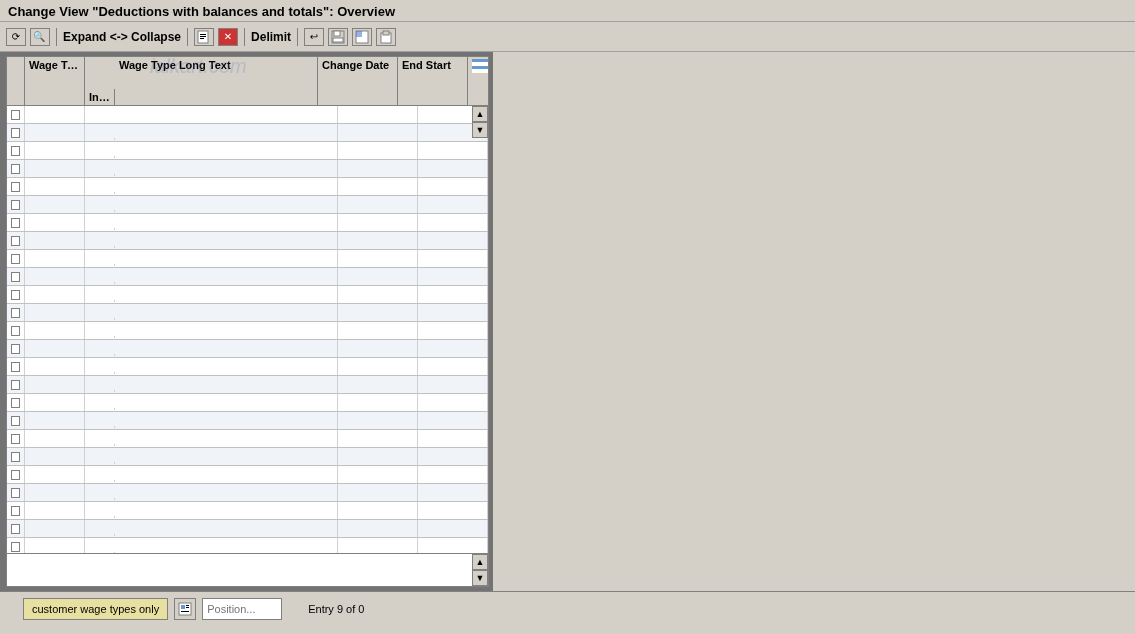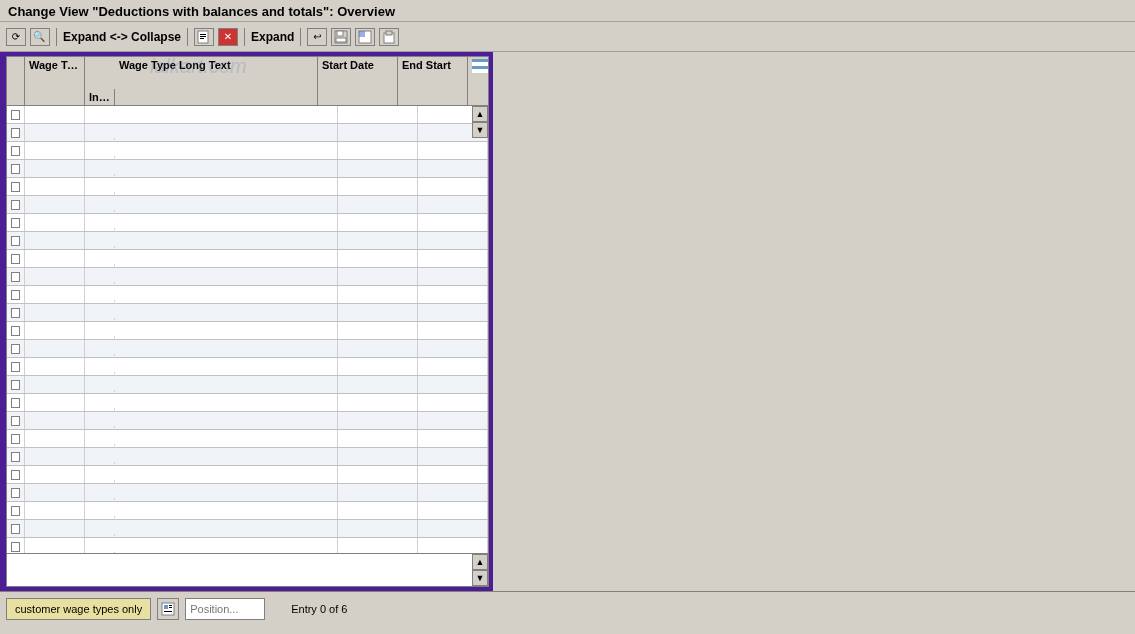--- a/index.html
+++ b/index.html
@@ -52,21 +52,21 @@
 
     .toolbar-text {
       font-size: 12px;
       font-weight: bold;
     }
 
     
     .main-content {
       display: flex;
       height: calc(634px - 60px - 35px);
-      background-color: #4c1d95;
+      background-color: #737373;
     }
 
     
     .table-panel {
       width: 483px;
       background: #fff;
       border: 1px solid #808080;
       margin: 4px 4px 4px 6px;
       display: flex;
       flex-direction: column;
@@ -156,21 +156,21 @@
       background-color: #d4d0c8;
     }
 
     
     .status-bar {
       height: 35px;
       background-color: #d4d0c8;
       border-top: 1px solid #808080;
       display: flex;
       align-items: center;
-      padding: 0 6px;
+      padding: 0 23px;
       gap: 6px;
     }
 
     .status-button {
       background: #e8e0a0;
       border: 1px solid #808080;
       padding: 2px 8px;
       font-size: 11px;
       cursor: pointer;
       height: 22px;
@@ -271,21 +271,21 @@
       <rect x="1" y="1" width="10" height="12" fill="white" stroke="#808080" stroke-width="1"></rect>
       <rect x="3" y="4" width="6" height="1" fill="#000"></rect>
       <rect x="3" y="6" width="6" height="1" fill="#000"></rect>
       <rect x="3" y="8" width="4" height="1" fill="#000"></rect>
     </svg>
   </span>
   <span class="toolbar-icon icon-box icon-box-red" title="Delete">✕</span>
 
   <div class="toolbar-separator"></div>
 
-  <span class="toolbar-text">Expand</span>
+  <span class="toolbar-text">Delimit</span>
 
   <div class="toolbar-separator"></div>
 
   <span class="toolbar-icon icon-box" title="Undo">↩</span>
   <span class="toolbar-icon icon-box" title="Save">
     <svg width="14" height="14" viewBox="0 0 14 14">
       <rect x="1" y="1" width="12" height="12" fill="#d4d0c8" stroke="#808080"></rect>
       <rect x="3" y="1" width="6" height="5" fill="white" stroke="#808080"></rect>
       <rect x="2" y="8" width="10" height="4" fill="white" stroke="#808080"></rect>
     </svg>
@@ -308,21 +308,21 @@
 
 <div class="main-content">
 
   <div class="table-panel">
 
     <div class="table-header">
       <div class="table-header-cell col-select"></div>
       <div class="table-header-cell col-wagety">Wage Ty...</div>
       <div class="table-header-cell col-inf">Inf...</div>
       <div class="table-header-cell col-longtext">Wage Type Long Text</div>
-      <div class="table-header-cell col-startdate">Start Date</div>
+      <div class="table-header-cell col-startdate">Change Date</div>
       <div class="table-header-cell col-enddate">End Start</div>
       <div class="table-header-cell col-settings">
         <span class="settings-icon"></span>
       </div>
     </div>
 
     <div style="position:relative; flex:1; overflow:hidden;">
       <div class="table-body" id="table-body">
 
       <div class="table-row">
@@ -619,14 +619,14 @@
   <div class="status-icon-btn">
     <svg width="14" height="14" viewBox="0 0 14 14">
       <rect x="1" y="1" width="12" height="12" fill="white" stroke="#808080"></rect>
       <rect x="3" y="3" width="4" height="4" fill="#6699cc"></rect>
       <rect x="8" y="3" width="3" height="1" fill="#000"></rect>
       <rect x="8" y="5" width="3" height="1" fill="#000"></rect>
       <rect x="3" y="9" width="8" height="1" fill="#000"></rect>
     </svg>
   </div>
   <input class="position-input" type="text" placeholder="Position..." style="">
-  <span class="entry-count">Entry 0 of 6</span>
+  <span class="entry-count">Entry 9 of 0</span>
 </div>
 
 </body></html>

